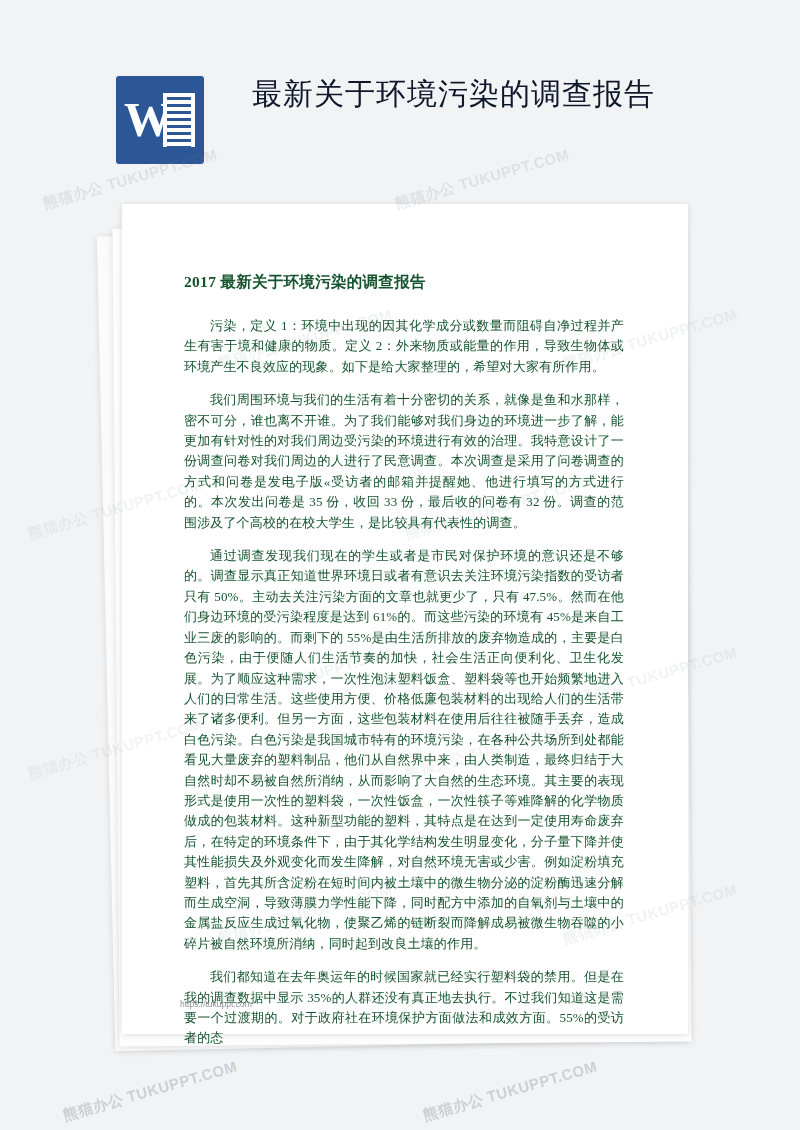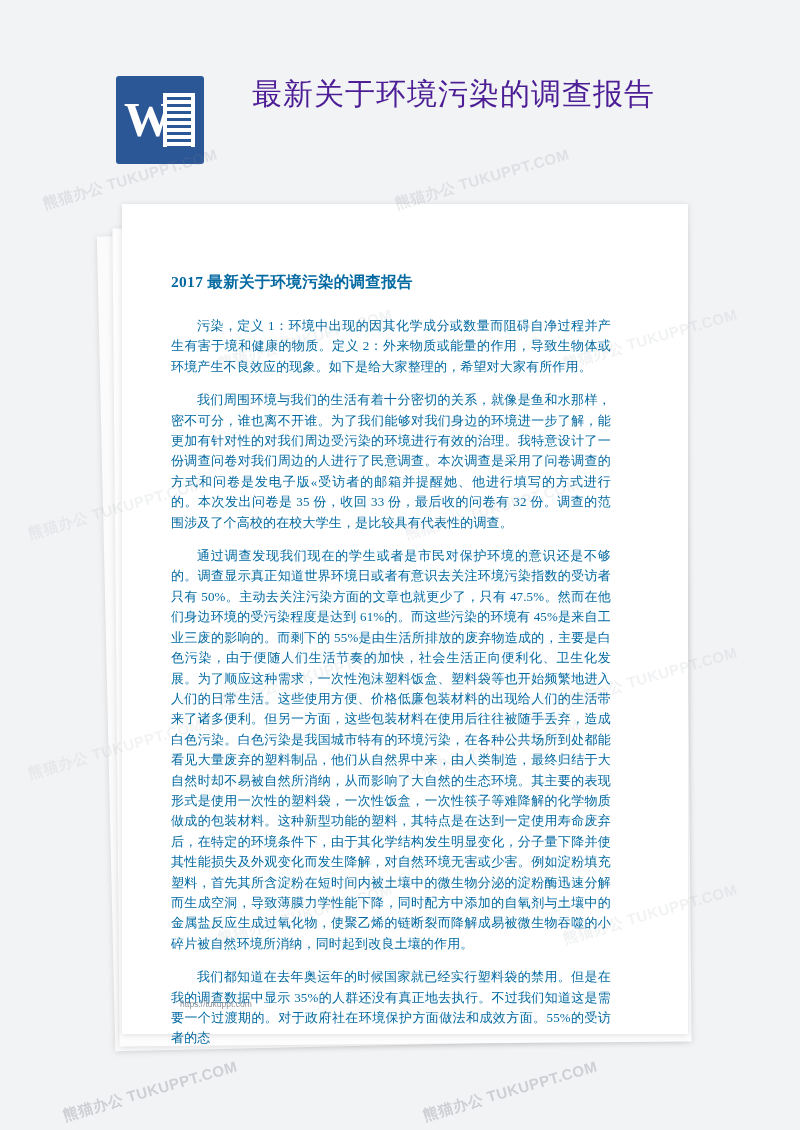--- a/index.html
+++ b/index.html
@@ -56,21 +56,21 @@
     margin: 4px 4px 0 4px;
     background: #2b5797;
   }
   .doc-title {
     position: absolute;
     left: 252px;
     top: 12px;
     width: 470px;
     font-size: 30px;
     line-height: 47px;
-    color: #4c1d95;
+    color: #0f172a;
     font-family: "Liberation Sans", sans-serif;
     letter-spacing: 1px;
   }
 
   
   .paper-stack {
     position: absolute;
     left: 0;
     top: 196px;
     width: 800px;
@@ -100,25 +100,25 @@
   .paper-front {
     left: 122px;
     top: 8px;
     width: 566px;
     height: 830px;
     padding: 0;
   }
 
   .doc-body {
     position: absolute;
-    left: 49px;
+    left: 62px;
     top: 66px;
     width: 440px;
     font-family: "Liberation Serif", serif;
-    color: #0369a1;
+    color: #14532d;
   }
   .doc-heading {
     font-size: 15.5px;
     font-weight: bold;
     line-height: 24px;
     margin: 0 0 22px 0;
     letter-spacing: 0.3px;
   }
   .doc-p {
     font-size: 13px;

